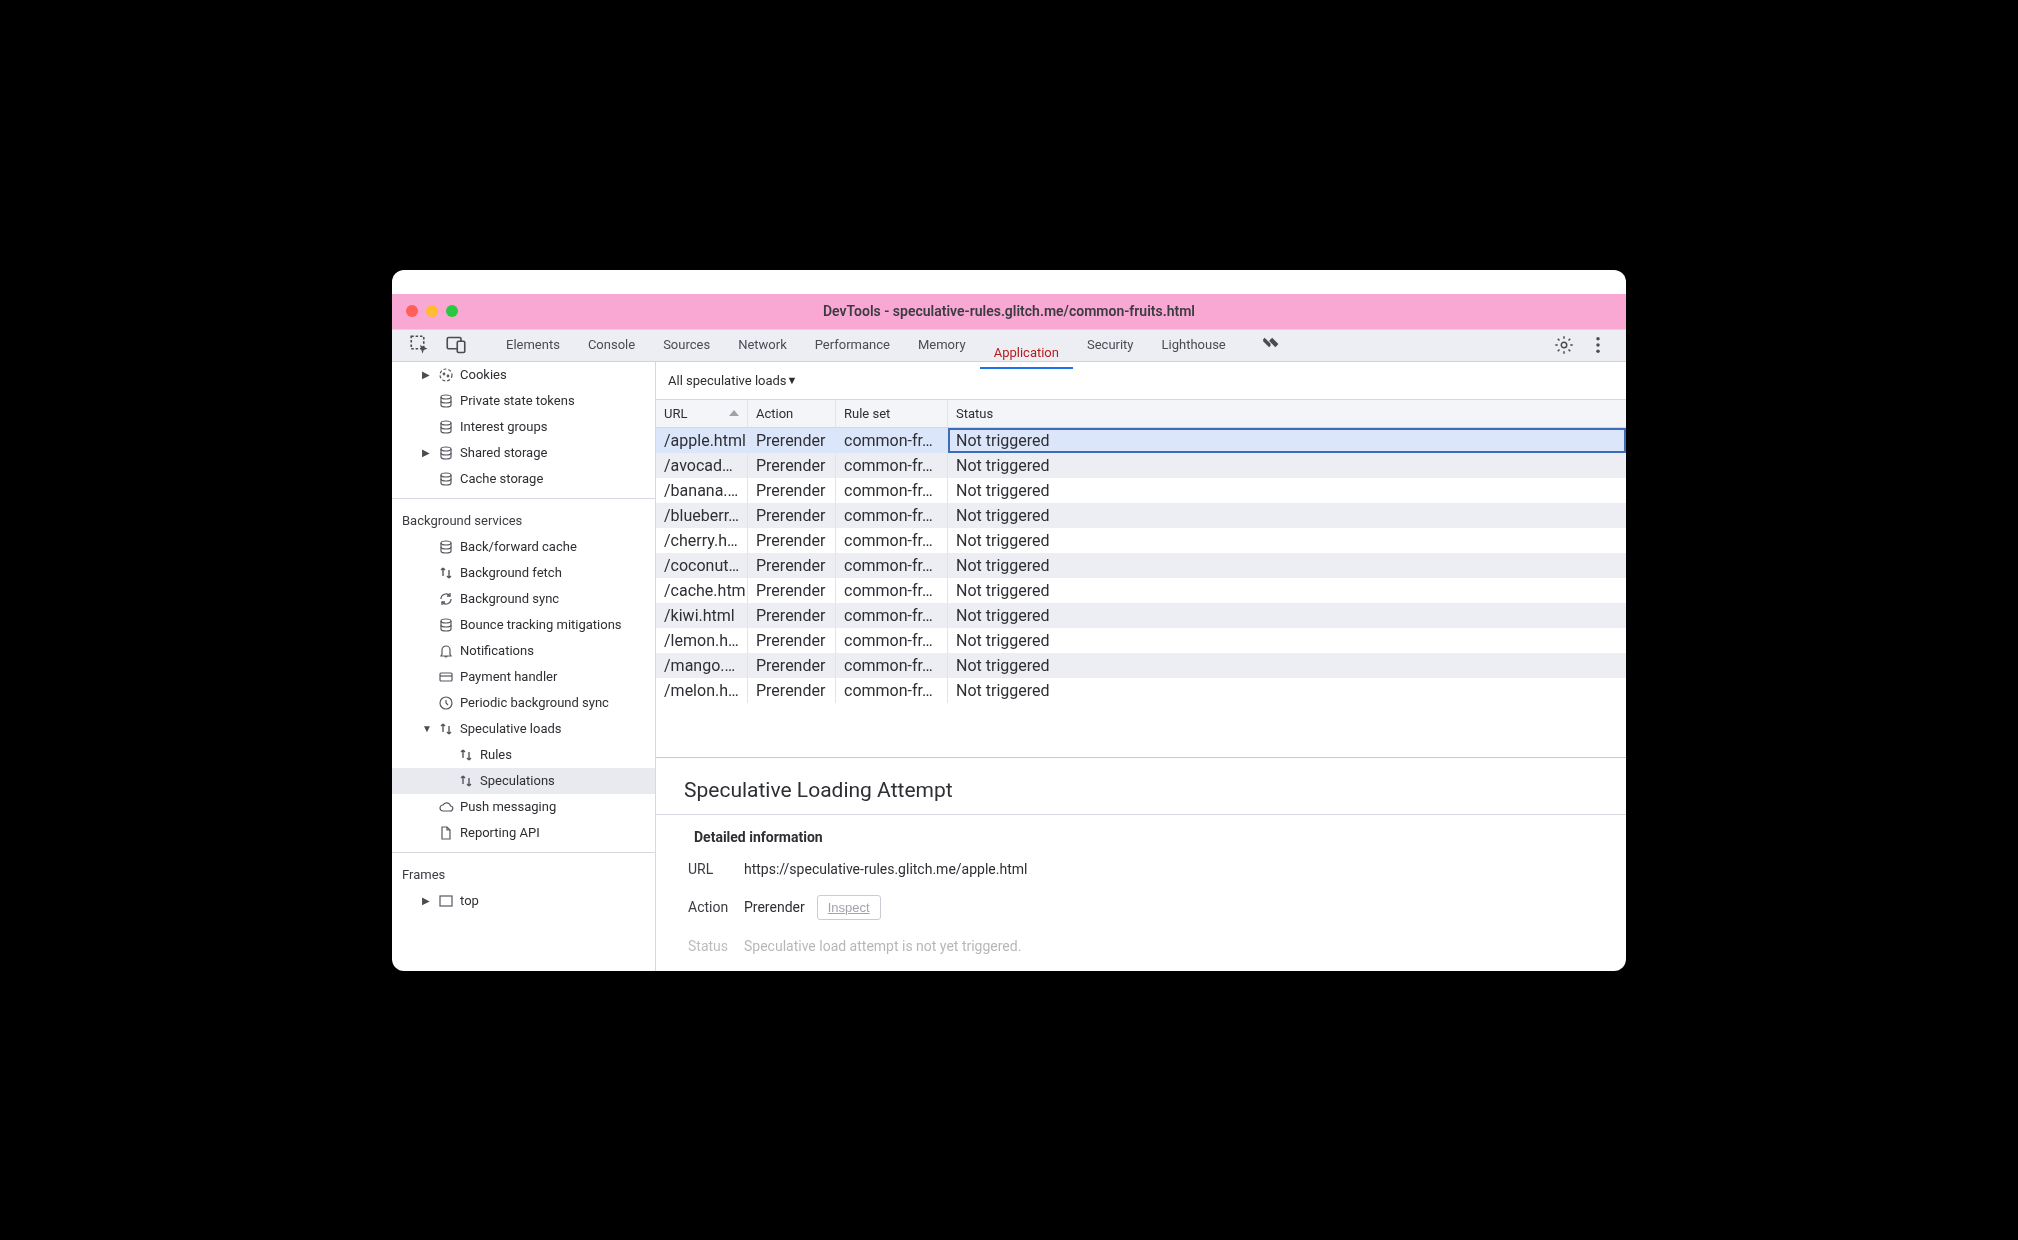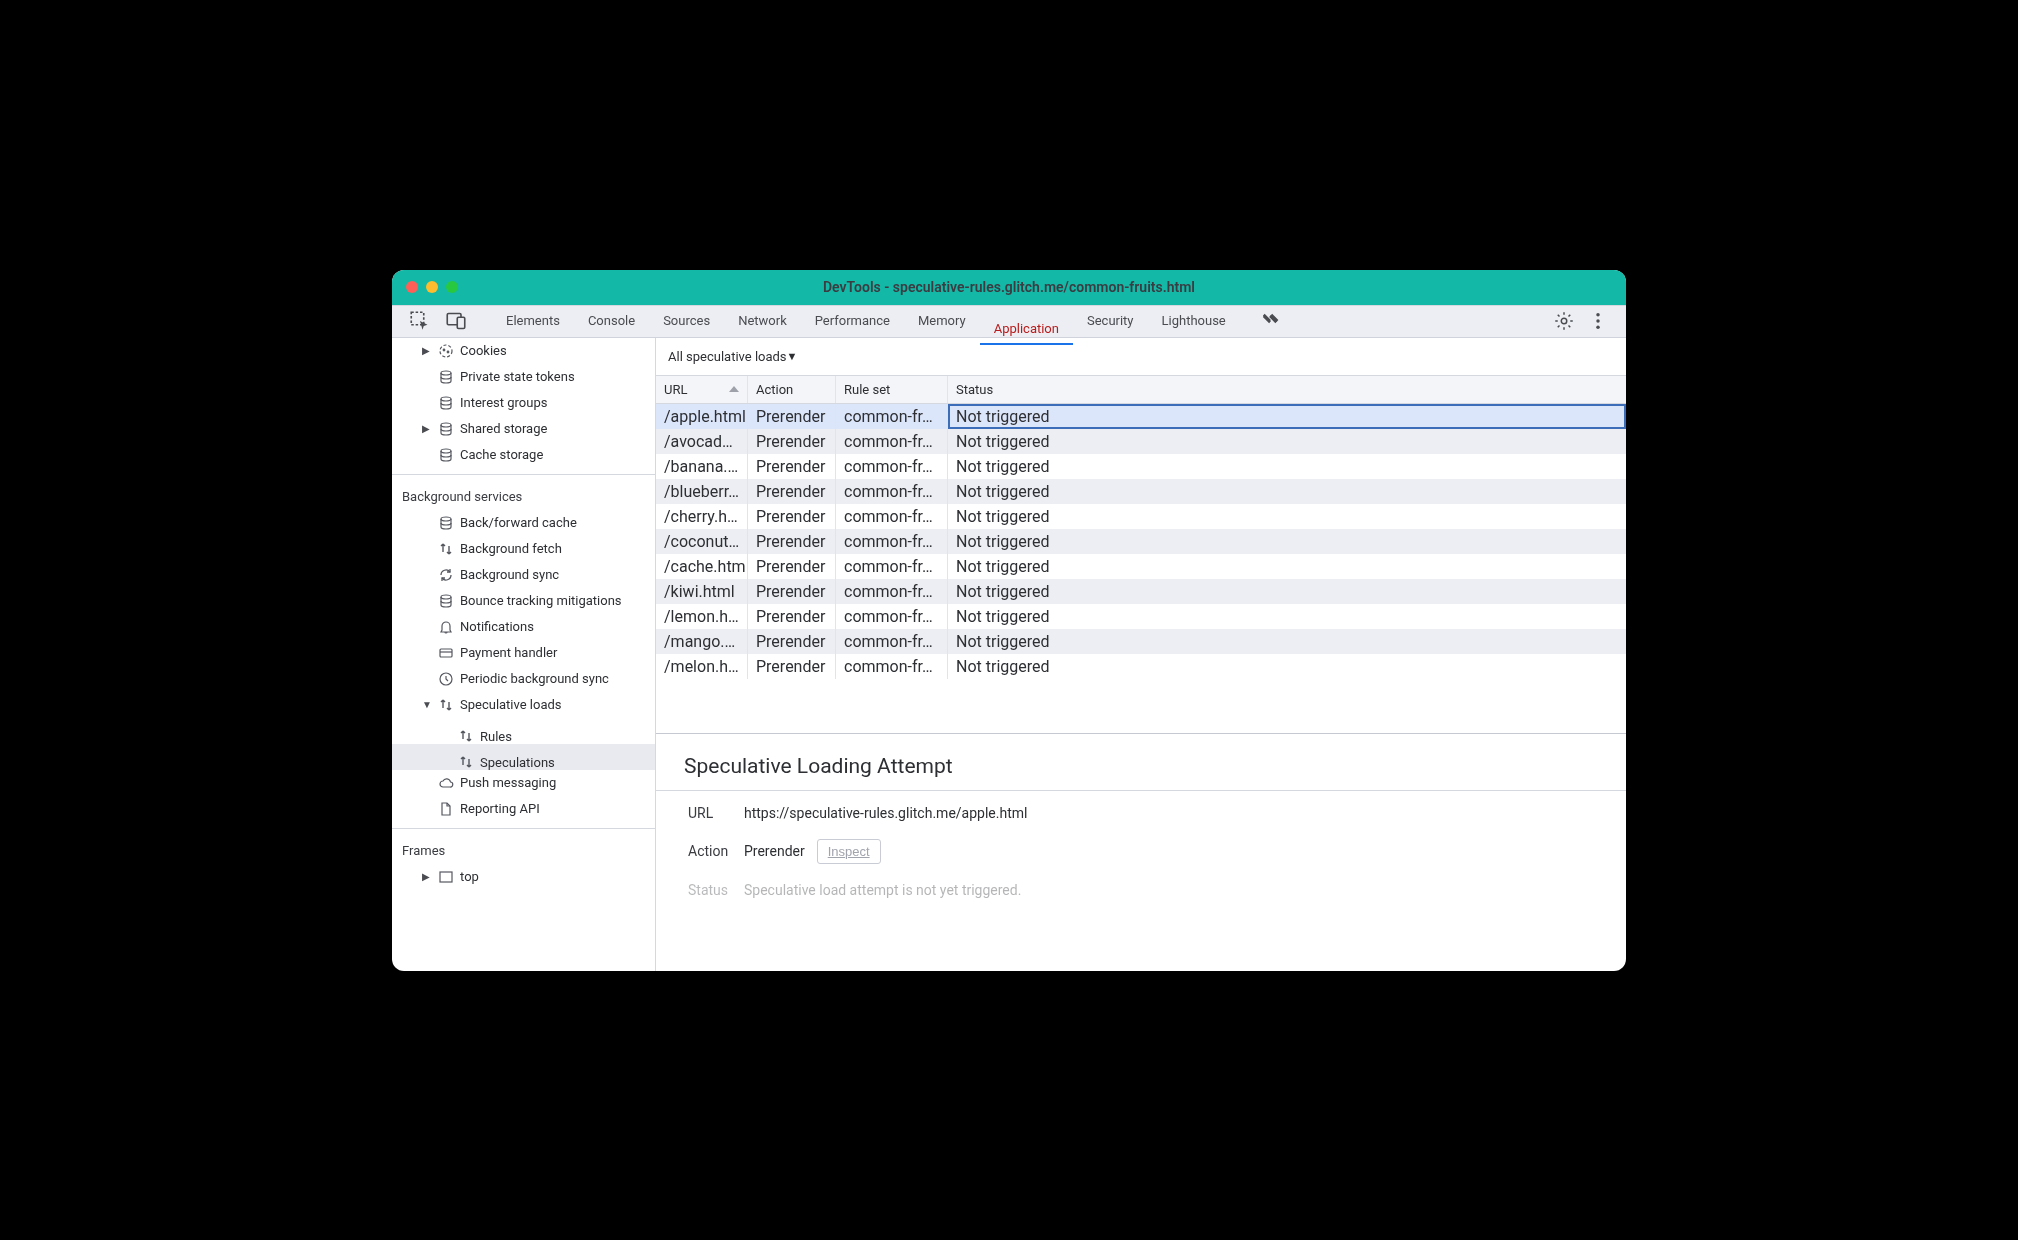--- a/index.html
+++ b/index.html
@@ -18,26 +18,27 @@
     height: 701px;
     background: #fff;
     border-radius: 12px;
     overflow: hidden;
     box-shadow: 0 20px 60px rgba(0,0,0,0.5);
     display: flex;
     flex-direction: column;
     position: relative;
   }
   .titlebar {
-    background: #14b8a6;
+    background: #f9a8d4;
     height: 36px;
     display: flex;
     align-items: center;
     position: relative;
     border-bottom: 1px solid #d6d8e0;
+    margin-top: 24px;
   }
   .traffic {
     display: flex;
     gap: 8px;
     position: absolute;
     left: 14px;
   }
   .traffic span {
     width: 12px; height: 12px; border-radius: 50%;
   }
@@ -113,21 +114,21 @@
   .tree-item {
     display:flex;
     align-items:center;
     height: 26px;
     padding-left: 14px;
     gap: 6px;
     cursor:pointer;
     white-space: nowrap;
   }
   .tree-item.depth2 { padding-left: 30px; }
-  .tree-item.depth3 { padding-left: 50px; align-items: flex-end; }
+  .tree-item.depth3 { padding-left: 50px; }
   .tree-item.selected { background:#e8eaf0; }
   .tree-arrow {
     width: 10px;
     font-size: 10px;
     color:#4a4c52;
   }
   .sb-icon {
     width:16px;height:16px;
     display:flex;align-items:center;justify-content:center;
     color:#565860;
@@ -573,20 +574,21 @@
               <div class="cell col-url">/melon.h…</div>
               <div class="cell col-action">Prerender</div>
               <div class="cell col-ruleset">common-fr…</div>
               <div class="cell col-status">Not triggered</div>
             </div>
           </div>
       </div>
       <div class="detail">
         <h3>Speculative Loading Attempt</h3>
         <div class="detail-sep"></div>
+        <h4>Detailed information</h4>
         <div class="kv-row">
           <span class="k">URL</span>
           <span class="v">https://speculative-rules.glitch.me/apple.html</span>
         </div>
         <div class="kv-row">
           <span class="k">Action</span>
           <span class="v">Prerender</span>
           <button class="inspect-btn" disabled="">Inspect</button>
         </div>
         <div class="kv-row" style="opacity:.35">

